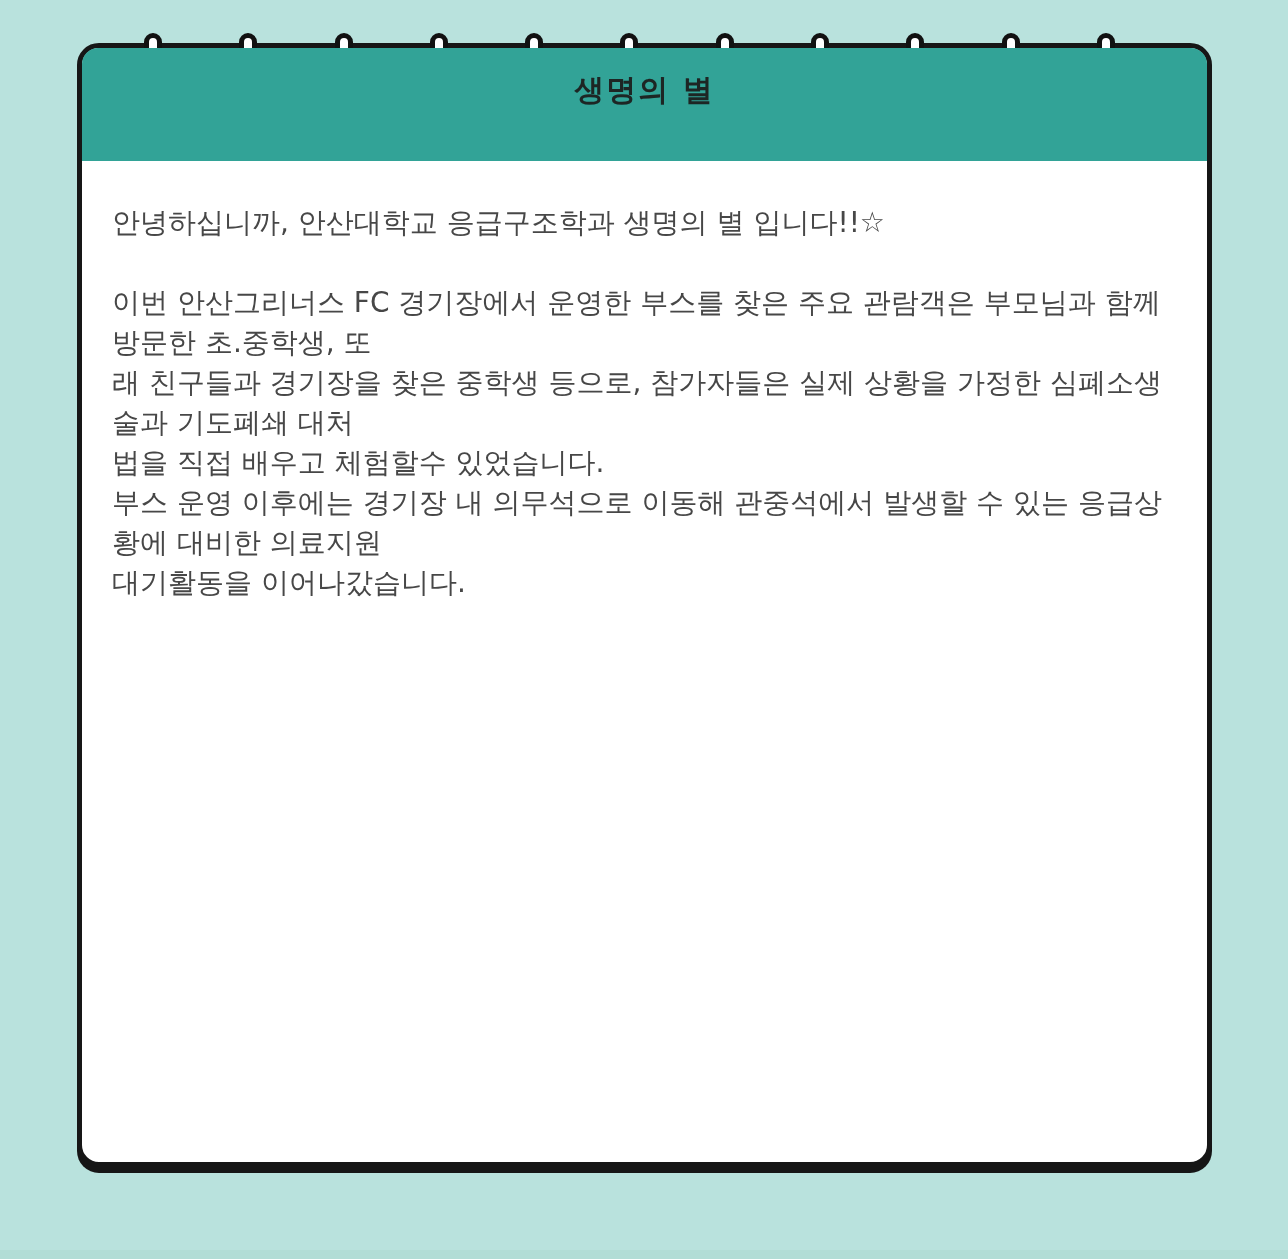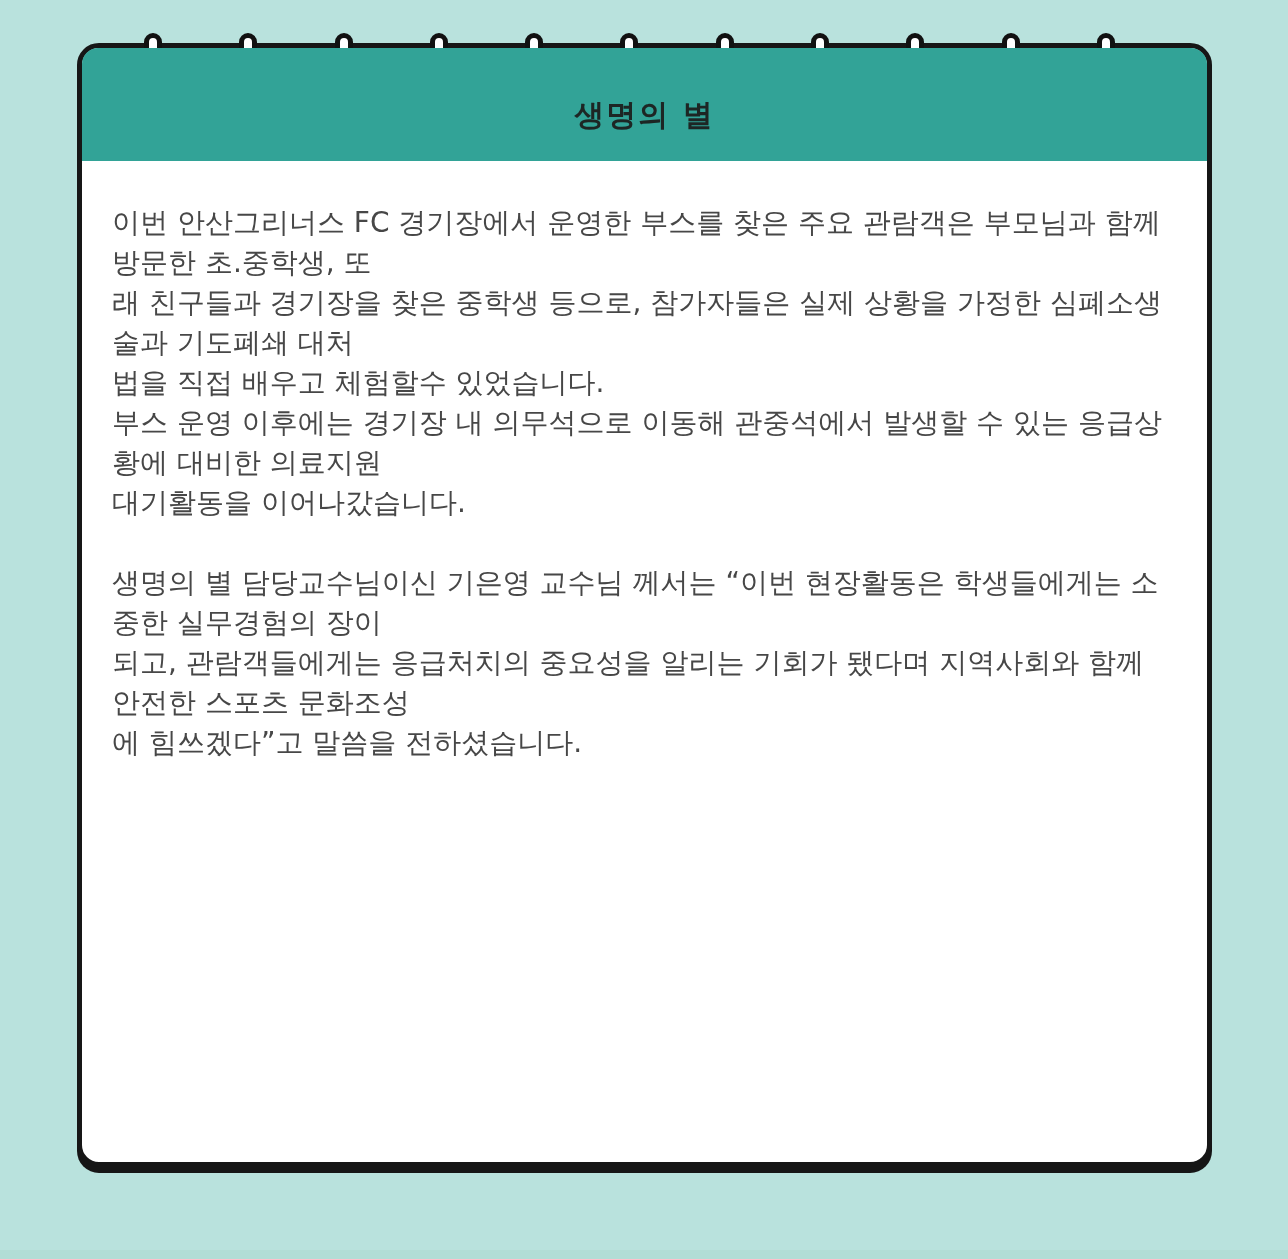--- a/index.html
+++ b/index.html
@@ -36,21 +36,20 @@
   }
   .card-header {
     position: absolute;
     left: 0;
     top: 0;
     right: 0;
     height: 113px;
     background: #32a397;
     border-radius: 16px 16px 0 0;
     display: flex;
-    align-items: center;
     justify-content: center;
   }
   .note-title {
     color: #1d2624;
     font-size: 30px;
     font-weight: bold;
     letter-spacing: 2px;
     padding-top: 22px;
   }
   .rings {
@@ -106,26 +105,24 @@
     <div class="ring"></div>
     <div class="ring"></div>
     <div class="ring"></div>
   </div>
 
   <div class="card-header">
     <span class="note-title">생명의 별</span>
   </div>
 
   <div class="note-body">
+    <p>안녕하십니까, 안산대학교 응급구조학과 생명의 별 입니다!!☆</p>
     <p>이번 안산그리너스 FC 경기장에서 운영한 부스를 찾은 주요 관람객은 부모님과 함께 방문한 초.중학생, 또
 래 친구들과 경기장을 찾은 중학생 등으로, 참가자들은 실제 상황을 가정한 심폐소생술과 기도폐쇄 대처
 법을 직접 배우고 체험할수 있었습니다.
 부스 운영 이후에는 경기장 내 의무석으로 이동해 관중석에서 발생할 수 있는 응급상황에 대비한 의료지원
 대기활동을 이어나갔습니다.</p>
-    <p>생명의 별 담당교수님이신 기은영 교수님 께서는 “이번 현장활동은 학생들에게는 소중한 실무경험의 장이
-되고, 관람객들에게는 응급처치의 중요성을 알리는 기회가 됐다며 지역사회와 함께 안전한 스포츠 문화조성
-에 힘쓰겠다”고 말씀을 전하셨습니다.</p>
 
   </div>
 
 </div>
 
 <div class="bottom-strip"></div>
 
 </body></html>

